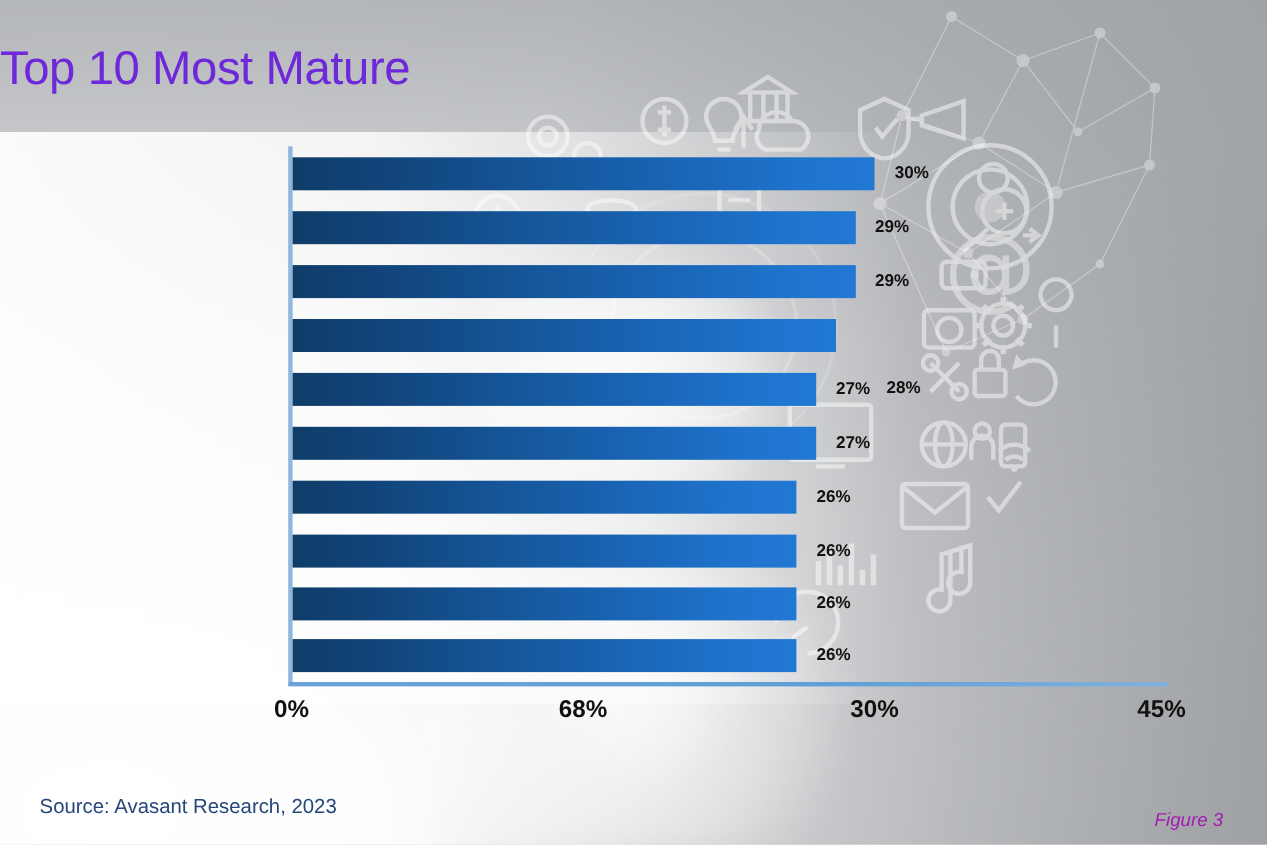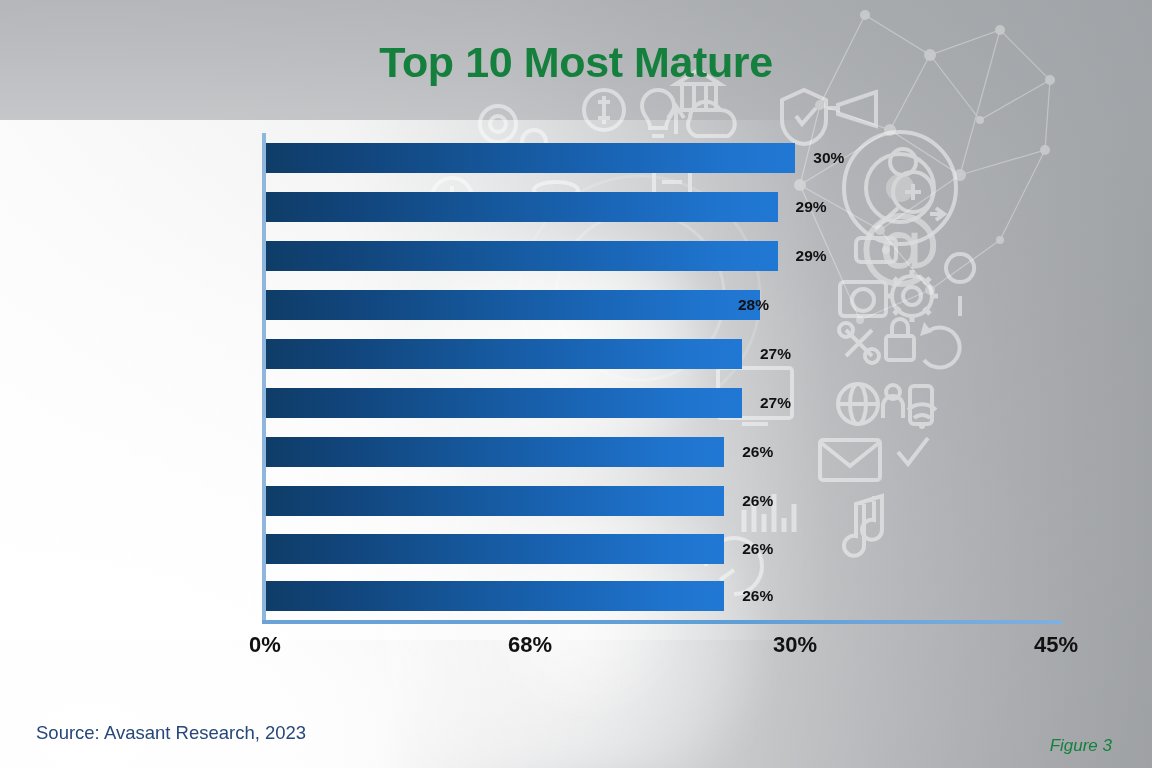--- a/index.html
+++ b/index.html
@@ -71,24 +71,23 @@
     left: 0; right: 0; top: 120px; height: 520px;
     background: linear-gradient(90deg, rgba(255,255,255,0.92) 0%, rgba(255,255,255,0.80) 30%, rgba(255,255,255,0.25) 58%, rgba(255,255,255,0) 72%);
     pointer-events: none;
   }
 
   
   .chart-title {
     position: absolute;
     left: 0; right: 0;
     top: 38px;
-    text-align: center;
     font-size: 43px;
-    font-weight: bold;
-    color: #15803d;
+    font-weight: normal;
+    color: #6d28d9;
     letter-spacing: -0.4px;
     font-family: "Liberation Sans", sans-serif;
   }
 
   
   .plot {
     position: absolute;
     left: 0; top: 0;
     width: 1152px; height: 768px;
   }
@@ -148,21 +147,21 @@
     font-size: 18.5px;
     color: #26477a;
     font-family: "Liberation Sans", sans-serif;
   }
   .figure-label {
     position: absolute;
     right: 40px;
     top: 736px;
     font-size: 17px;
     font-style: italic;
-    color: #15803d;
+    color: #a21caf;
     font-family: "Liberation Sans", sans-serif;
   }
 </style>
 </head>
 <body>
 
 <div id="slide">
 
   <div class="bg-base"></div>
   <div class="bg-grey-right"></div>
@@ -340,21 +339,21 @@
 
     <div class="row" style="top:241px">
 
       <div class="bar" style="width: 511.556px;"></div>
       <div class="bar-value" style="left: 795.556px;">29%</div>
     </div>
 
     <div class="row" style="top:290px">
 
       <div class="bar" style="width: 493.778px;"></div>
-      <div class="bar-value" style="left: 738px;">28%</div>
+      <div class="bar-value" style="left: 806px; margin-top: 48px;">28%</div>
     </div>
 
     <div class="row" style="top:339px">
 
       <div class="bar" style="width: 476px;"></div>
       <div class="bar-value" style="left: 760px;">27%</div>
     </div>
 
     <div class="row" style="top:388px">
 

